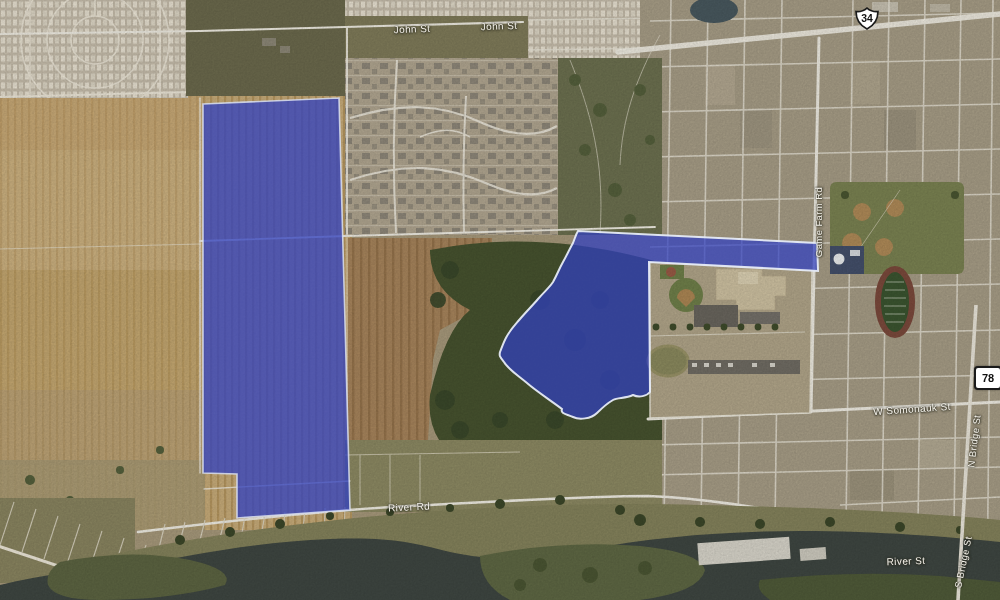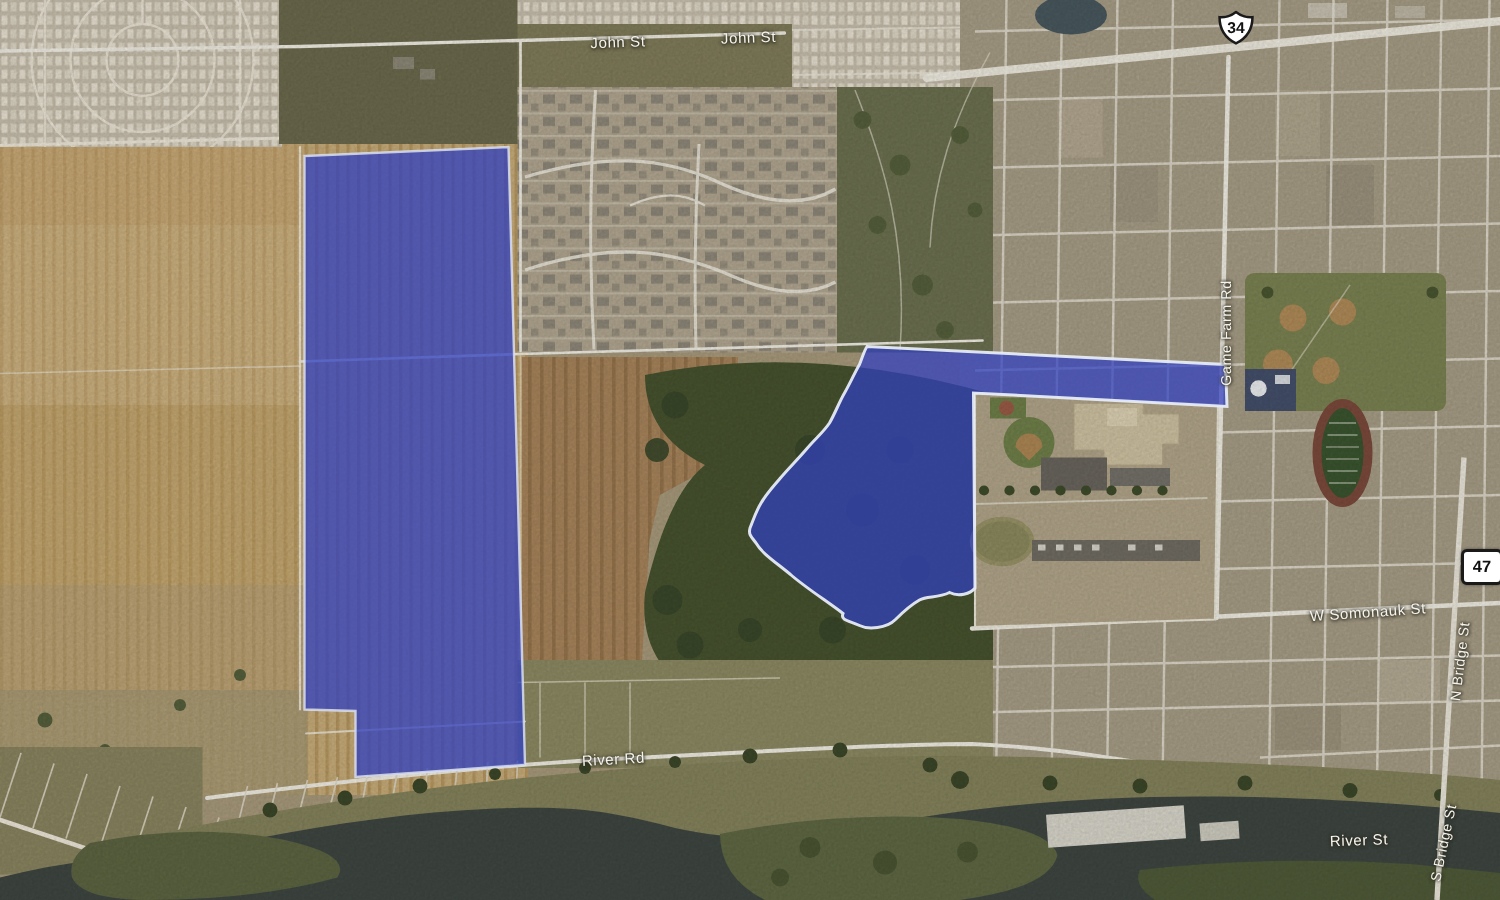--- a/index.html
+++ b/index.html
@@ -336,23 +336,23 @@
 
 <span class="street-label" style="left:412px;top:29px;transform:translate(-50%,-50%) rotate(-2deg);">John St</span>
 <span class="street-label" style="left:499px;top:26px;transform:translate(-50%,-50%) rotate(-2deg);">John St</span>
 <span class="street-label vert" style="left:818px;top:222px;transform:translate(-50%,-50%) rotate(-90deg);">Game Farm Rd</span>
 <span class="street-label" style="left:912px;top:409px;transform:translate(-50%,-50%) rotate(-4deg);">W Somonauk St</span>
 <span class="street-label vert" style="left:974px;top:441px;transform:translate(-50%,-50%) rotate(-83deg);">N Bridge St</span>
 <span class="street-label" style="left:409px;top:507px;transform:translate(-50%,-50%) rotate(-3deg);">River Rd</span>
 <span class="street-label" style="left:906px;top:561px;transform:translate(-50%,-50%) rotate(-2deg);">River St</span>
 <span class="street-label vert" style="left:963px;top:562px;transform:translate(-50%,-50%) rotate(-78deg);">S Bridge St</span>
 
-<span class="shield" style="left:811px;top:7px;width:26px;height:23px;">
+<span class="shield" style="left:854px;top:7px;width:26px;height:23px;">
   <svg width="26" height="23" viewBox="0 0 24 22">
     <path d="M12 1 C9 3.5 4.5 4.6 1.5 4.3 C1.5 11 4 17 12 21 C20 17 22.5 11 22.5 4.3 C19.5 4.6 15 3.5 12 1 Z" fill="#ffffff" stroke="#1a1a1a" stroke-width="1.6"></path>
     <text x="12" y="14.5" text-anchor="middle" class="us-shield-num">34</text>
   </svg>
 </span>
 
 <div class="shield shield-47" style="left:974px;top:366px;">
-  <span>47</span>
+  <span>78</span>
 </div>
 </div>
 
 </body></html>

